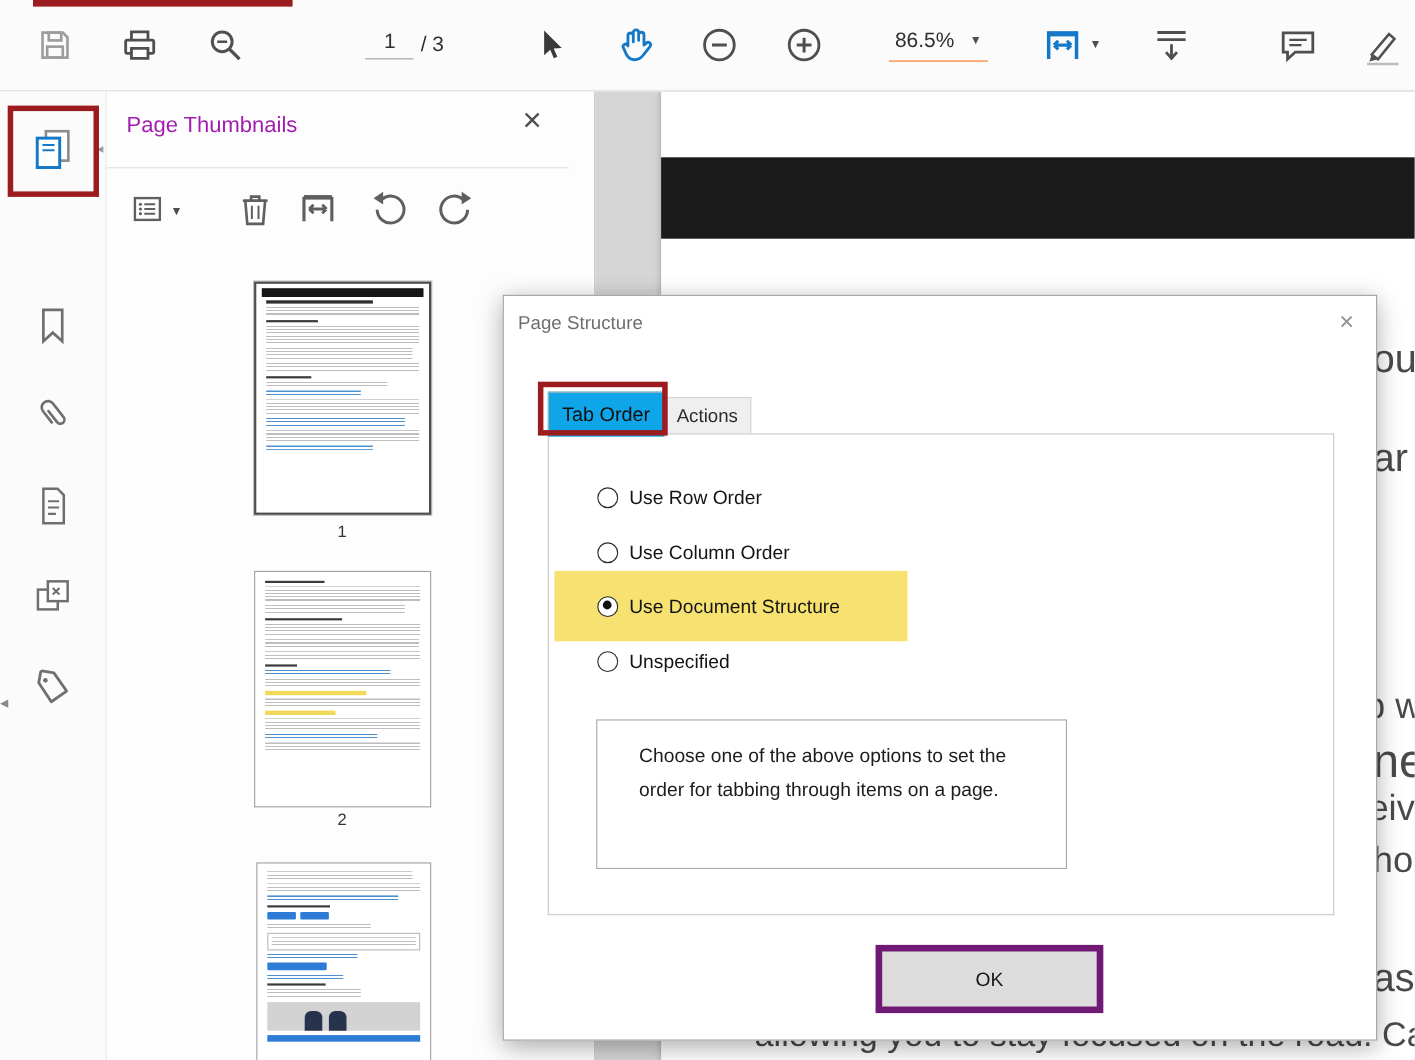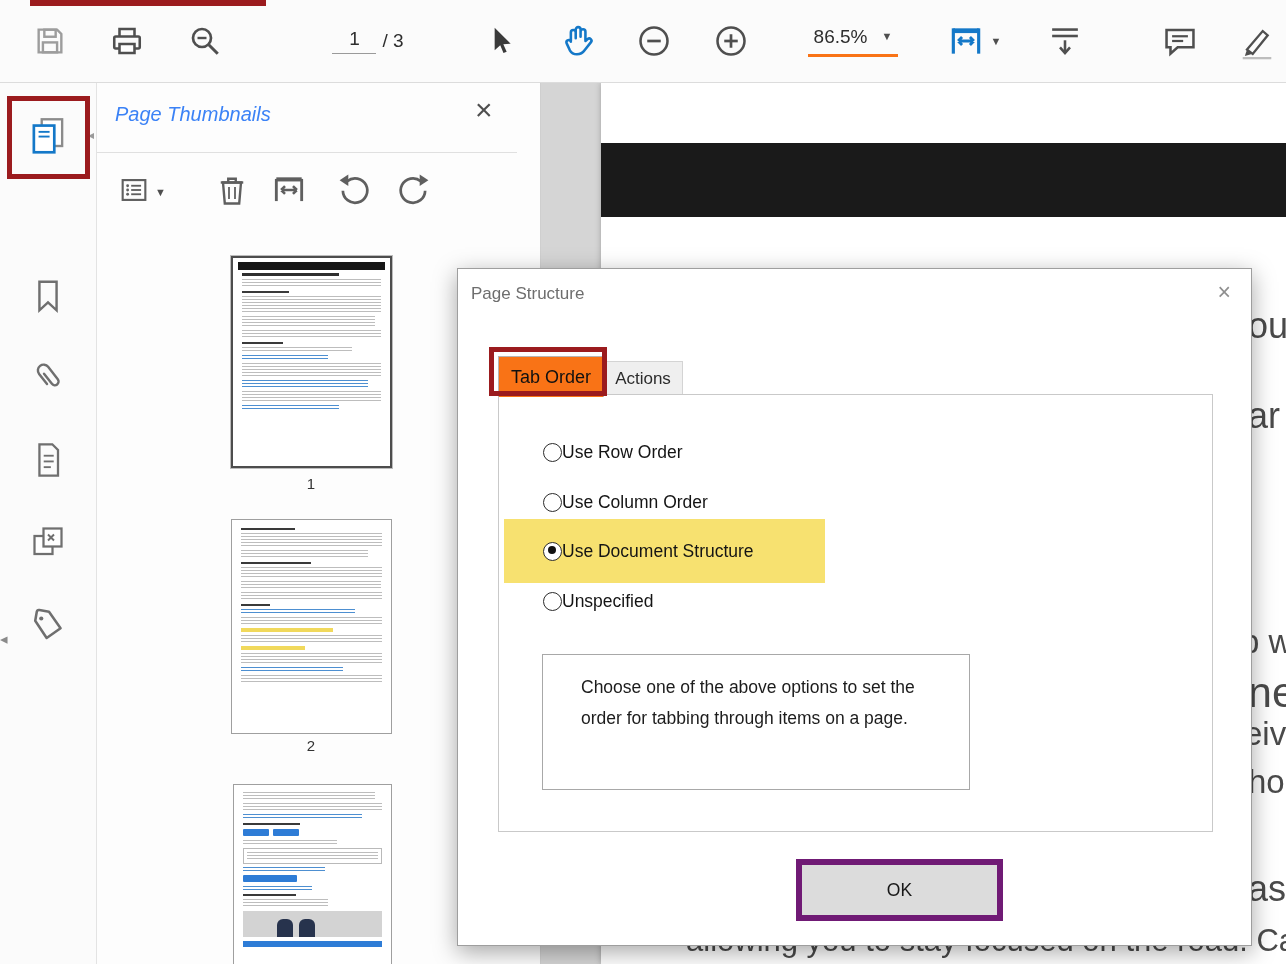--- a/index.html
+++ b/index.html
@@ -8,32 +8,32 @@
     font-family:"Liberation Sans",sans-serif;background:#ffffff;
     -webkit-font-smoothing:antialiased;
   }
   
   .toolbar{position:absolute;left:0;top:0;width:1286px;height:82px;background:#fbfbfb;border-bottom:1px solid #dcdcdc;z-index:5;}
   .tool{position:absolute;top:0;height:82px;display:flex;align-items:center;justify-content:center;gap:6px;cursor:default;}
   .tool svg{display:block;}
   .caret{font-size:11px;color:#4f4f4f;line-height:1;}
   .pg-num{width:44px;text-align:center;font-size:19px;color:#2e2e2e;border-bottom:1px solid #9a9a9a;padding-bottom:3px;}
   .pg-total{font-size:19px;color:#2e2e2e;}
-  .zoom-ctl{border-bottom:3px solid #f97316;padding:0 6px 6px 6px;display:flex;align-items:center;gap:14px;}
+  .zoom-ctl{border-bottom:1px solid #f97316;padding:0 6px 6px 6px;display:flex;align-items:center;gap:14px;}
   .zoom-val{font-size:19px;color:#2e2e2e;}
 
   
   .rail{position:absolute;left:0;top:83px;width:96px;height:881px;background:#fbfbfb;border-right:1px solid #e3e3e3;z-index:4;}
   .rail-btn{position:absolute;left:0;width:96px;height:66px;display:flex;align-items:center;justify-content:center;}
   .collapse-handle{position:absolute;left:0;top:630px;color:#8a8a8a;font-size:15px;z-index:6;}
   .panel-arrow{position:absolute;left:88px;top:128px;color:#9a9a9a;font-size:12px;z-index:6;}
 
   
   .panel{position:absolute;left:97px;top:83px;width:443px;height:881px;background:#fdfdfd;border-right:1px solid #cfcfcf;z-index:4;overflow:hidden;}
-  .panel-title{position:absolute;left:18px;top:20px;font-size:20px;color:#3b82f6;font-style:italic;}
+  .panel-title{position:absolute;left:18px;top:20px;font-size:20px;color:#a21caf;}
   .panel-close{position:absolute;left:378px;top:12px;font-size:30px;color:#4f4f4f;line-height:1;}
   .panel-div{position:absolute;left:0;top:69px;width:420px;height:1px;background:#e0e0e0;}
   .ptool{position:absolute;top:88px;height:42px;display:flex;align-items:center;gap:4px;}
 
   .thumb{position:absolute;background:#ffffff;overflow:hidden;}
   .thumb.sel{border:2px solid #4d4d4d;box-shadow:0 0 0 1px #bcbcbc;}
   .thumb.unsel{border:1px solid #9f9f9f;}
   .thumb-label{position:absolute;font-size:15px;color:#333;text-align:center;width:160px;}
   .tbar{height:8px;background:#161616;margin:4px 5px 3px 5px;}
   .h1line{height:3px;background:#2f2f2f;margin:3px 9px;}
@@ -53,25 +53,25 @@
   .doc{position:absolute;left:541px;top:83px;width:745px;height:881px;background:#d5d5d5;z-index:1;overflow:hidden;}
   .page{position:absolute;left:60px;top:0;width:900px;height:881px;background:#ffffff;box-shadow:0 0 6px rgba(0,0,0,.25);}
   .redact{position:absolute;left:0;top:60px;width:900px;height:74px;background:#1a1a1a;}
   .frag{position:absolute;font-size:36px;color:#4a4a4a;white-space:nowrap;}
   .doc-bottom{position:absolute;left:145px;top:840px;font-size:31px;color:#4a4a4a;white-space:nowrap;}
 
   
   .dialog{position:absolute;left:457px;top:268px;width:793px;height:676px;background:#ffffff;border:1px solid #9e9e9e;box-shadow:0 6px 22px rgba(0,0,0,.35);z-index:10;}
   .dlg-title{position:absolute;left:13px;top:15px;font-size:17px;color:#6e6e6e;}
   .dlg-close{position:absolute;right:20px;top:12px;font-size:23px;color:#8f8f8f;line-height:1;}
-  .tab-active{position:absolute;left:40px;top:87px;width:104px;height:40px;background:#f97316;border:1px solid #b5b5b5;border-bottom:none;z-index:3;display:flex;align-items:center;justify-content:center;font-size:18px;color:#111;}
+  .tab-active{position:absolute;left:40px;top:87px;width:104px;height:40px;background:#0ea5e9;border:1px solid #b5b5b5;border-bottom:none;z-index:3;display:flex;align-items:center;justify-content:center;font-size:18px;color:#111;}
   .tab-idle{position:absolute;left:145px;top:92px;width:78px;height:33px;background:#efefef;border:1px solid #d4d4d4;border-bottom:none;z-index:1;display:flex;align-items:center;justify-content:center;font-size:17px;color:#2b2b2b;}
   .tab-body{position:absolute;left:40px;top:125px;width:713px;height:436px;border:1px solid #c9c9c9;background:#fff;z-index:2;}
   .opt-highlight{position:absolute;left:5px;top:124px;width:321px;height:64px;background:#f7e170;z-index:0;}
-  .opt-row{position:absolute;left:44px;height:30px;display:flex;align-items:center;z-index:2;}
+  .opt-row{position:absolute;left:44px;height:30px;display:flex;align-items:center;gap:10px;z-index:2;}
   .radio{width:17px;height:17px;border:1.5px solid #2b2b2b;border-radius:50%;background:#fff;position:relative;flex:none;}
   .opt-row.selected .radio:after{content:"";position:absolute;left:3.5px;top:3.5px;width:8px;height:8px;border-radius:50%;background:#111;}
   .opt-label{font-size:17.5px;color:#141414;}
   .desc-box{position:absolute;left:43px;top:259px;width:426px;height:134px;border:1px solid #a8a8a8;}
   .desc-text{position:absolute;left:38px;top:17px;width:352px;font-size:17.5px;line-height:30.5px;color:#1c1c1c;}
   .dlg-btn{position:absolute;top:590px;width:195px;height:50px;background:#dcdcdc;border:6px solid #701a75;display:flex;align-items:center;justify-content:center;font-size:17.5px;color:#171717;}
   .btn-ok{left:338px;} .btn-cancel{left:558px;}
 
   
   .annot{position:absolute;border:5px solid #9b1b1e;z-index:30;pointer-events:none;}

